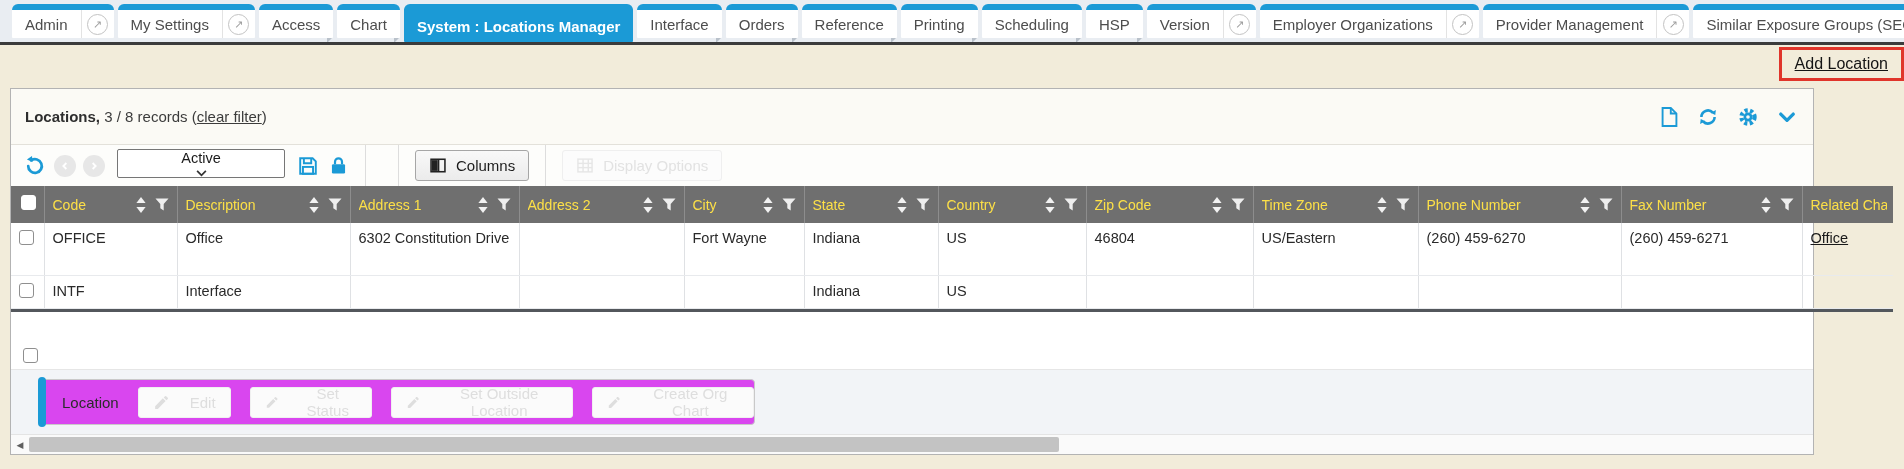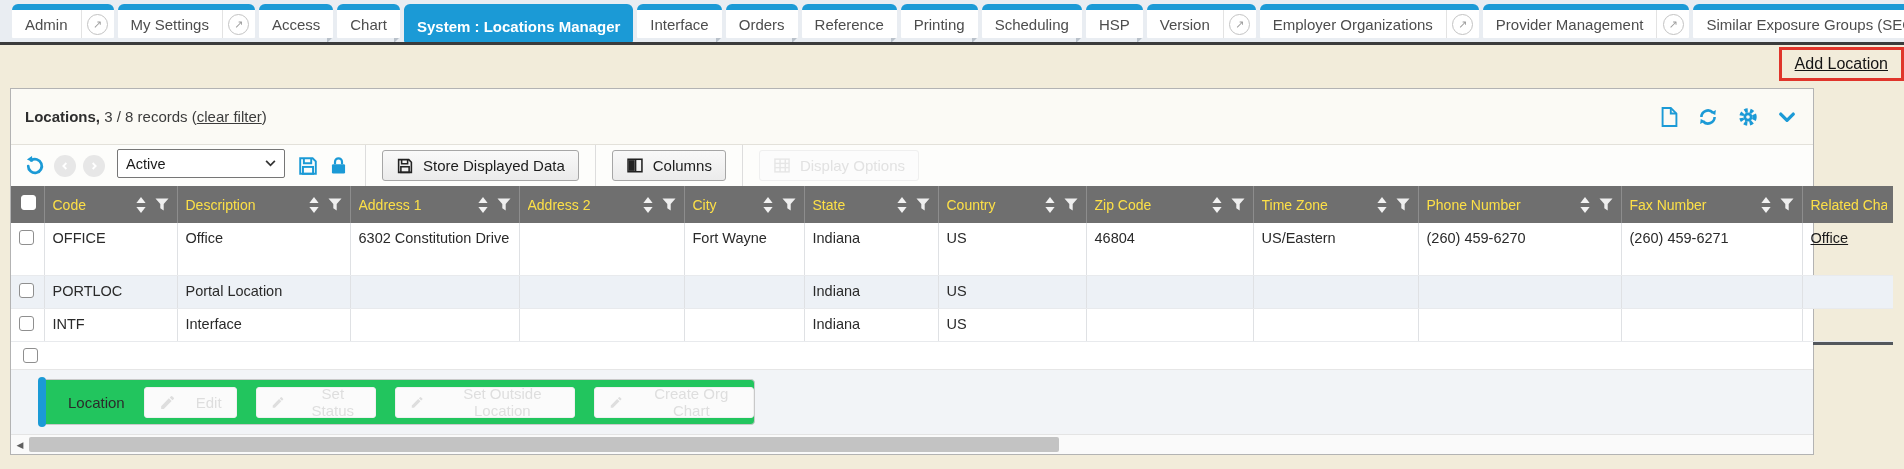--- a/index.html
+++ b/index.html
@@ -40,21 +40,21 @@
   .picon { display:inline-flex; cursor:pointer; }
 
   
   .toolbar { position:absolute; top:55px; left:0; right:0; height:42px; background:#fdfdfb;
              border-top:1px solid #e3e1da; display:flex; align-items:center; padding-left:12px; }
   .tbicon { display:inline-flex; cursor:pointer; }
   .circ-btn { width:22px; height:22px; border-radius:50%; background:#e7e7e7; display:inline-flex;
               align-items:center; justify-content:center; margin-left:7px; }
   .sel { width:168px; height:29px; border:1px solid #767676; border-radius:2px; background:#fff;
          margin:0 12px 4px 12px; display:flex; align-items:center; justify-content:space-between;
-         padding:0 8px; font-size:14.5px; color:#1a1a1a; cursor:pointer; }
+         padding:0 8px; font-size:14.5px; color:#1a1a1a; cursor:pointer;flex-direction:column; }
   .vsep { width:1px; align-self:stretch; background:#ddd; margin:0 16px; }
   .btn { display:inline-flex; align-items:center; gap:9px; height:31px; padding:0 13px;
          background:linear-gradient(#f9f9f9,#ebebeb); border:1px solid #a6a6a6; border-radius:3px;
          font-size:15px; color:#1c1c1c; cursor:pointer; }
   .btn.disabled { background:#fcfcfc; border-color:#efefef; color:#e2e2e2; cursor:default; }
 
   
   .table-wrap { position:absolute; top:97px; left:0; width:1882px; border-bottom:3px solid #53575c; overflow:hidden; }
   table { border-collapse:collapse; table-layout:fixed; width:1882px; }
   thead th { background:#6f6f6f; height:37px; padding:0 6px 0 8px; border-right:1px solid #8d8d8d;
@@ -71,23 +71,23 @@
   tr.alt { background:#edf1f6; }
   .cb { appearance:none; -webkit-appearance:none; width:15px; height:15px; border:1px solid #8f8f8f;
         border-radius:3px; background:#fff; margin:0; cursor:pointer; display:inline-block; }
   th .cb { border-color:#fff; }
   .cell-link { color:#1a1a1a; text-decoration:underline; cursor:pointer; }
 
   
   .check-row { position:absolute; top:253px; left:0; right:0; height:28px; background:#fff;
                display:flex; align-items:center; padding-left:12px; border-bottom:1px solid #e6e6e6; }
   .action-area { position:absolute; top:281px; left:0; right:0; height:64px; background:#f2f4f7; }
-  .action-bar { position:absolute; left:28px; top:9px; width:716px; height:46px; background:#22c55e;
+  .action-bar { position:absolute; left:28px; top:9px; width:716px; height:46px; background:#d946ef;
                 border:1px solid #c9c9c9; border-radius:4px; display:flex; align-items:center; gap:19px;
-                padding-left:28px; }
+                padding-left:22px; }
   .accent { position:absolute; left:-2px; top:-3px; bottom:-3px; width:8px; background:#1b9ad6; border-radius:5px; }
   .action-label { font-size:15px; color:#2b2b2b; }
   .action-btn { display:inline-flex; align-items:center; gap:20px; height:31px; padding:0 14px;
                 background:#fbfbfb; border:1px solid #f0f0f0; border-radius:3px; color:#dedede; font-size:15px; }
 
   
   .hscroll { position:absolute; left:0; right:0; top:345px; height:20px; background:#fafafa; border-top:1px solid #e4e4e4; }
   .hs-arrow { position:absolute; left:0; top:0; width:18px; height:19px; display:flex; align-items:center;
               justify-content:center; color:#5f5f5f; font-size:9px; cursor:pointer; }
   .hs-thumb { position:absolute; left:18px; top:2px; width:1030px; height:15px; background:#c3c3c3;
@@ -262,30 +262,20 @@
             </g>
           </svg>
       </span>
       <span class="tbicon">
         <svg width="21" height="22" viewBox="0 0 24 24">
             <rect x="4.5" y="10" width="15" height="10.5" rx="1.5" fill="#1b9ad6"></rect>
             <path d="M8 10 V7.2 a4 4 0 0 1 8 0 V10" fill="none" stroke="#1b9ad6" stroke-width="2.5"></path>
           </svg>
       </span>
       <div class="vsep"></div>
-      <button class="btn">
-        <svg width="18" height="18" viewBox="0 0 24 24">
-            <g fill="none" stroke="#222" stroke-width="2.1">
-              <path d="M3.5 3.5 H17 L20.5 7 V20.5 H3.5 Z"></path>
-              <path d="M7.5 3.5 V9 H15.5 V3.5"></path>
-              <rect x="6.5" y="13" width="11" height="7.5"></rect>
-            </g>
-          </svg>
-        <span>Store Displayed Data</span>
-      </button>
       <div class="vsep"></div>
       <button class="btn">
         <svg width="18" height="17" viewBox="0 0 24 24">
             <rect x="2.2" y="3.2" width="19.6" height="17.6" fill="none" stroke="#222" stroke-width="2.2"></rect>
             <rect x="3.4" y="4.4" width="8.2" height="15.2" fill="#222"></rect>
             <line x1="12.8" y1="3.2" x2="12.8" y2="20.8" stroke="#222" stroke-width="2.2"></line>
           </svg>
         <span>Columns</span>
       </button>
       <div class="vsep"></div>
@@ -482,35 +472,20 @@
             <td></td>
             <td>Fort Wayne</td>
             <td>Indiana</td>
             <td>US</td>
             <td>46804</td>
             <td>US/Eastern</td>
             <td>(260) 459-6270</td>
             <td>(260) 459-6271</td>
             <td><a class="cell-link">Office</a></td>
           </tr>
-          <tr class="r2 alt">
-            <td><input type="checkbox" class="cb" style=""></td>
-            <td>PORTLOC</td>
-            <td>Portal Location</td>
-            <td></td>
-            <td></td>
-            <td></td>
-            <td>Indiana</td>
-            <td>US</td>
-            <td></td>
-            <td></td>
-            <td></td>
-            <td></td>
-            <td></td>
-          </tr>
           <tr class="r3">
             <td><input type="checkbox" class="cb" style=""></td>
             <td>INTF</td>
             <td>Interface</td>
             <td></td>
             <td></td>
             <td></td>
             <td>Indiana</td>
             <td>US</td>
             <td></td>

